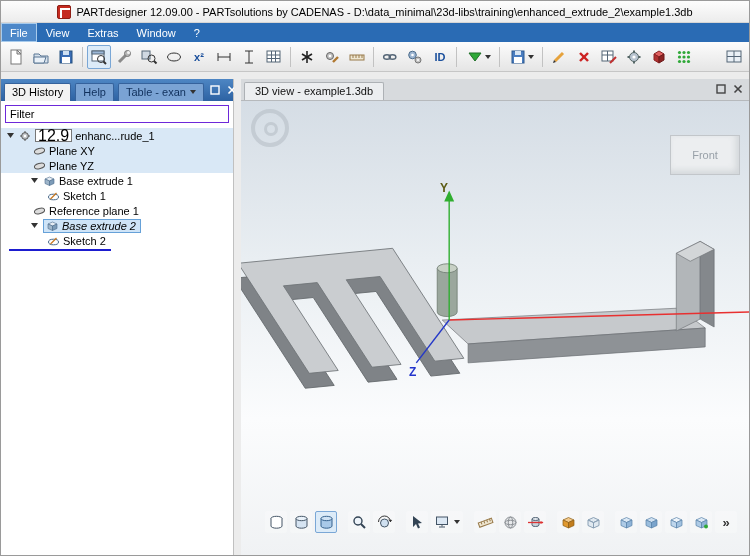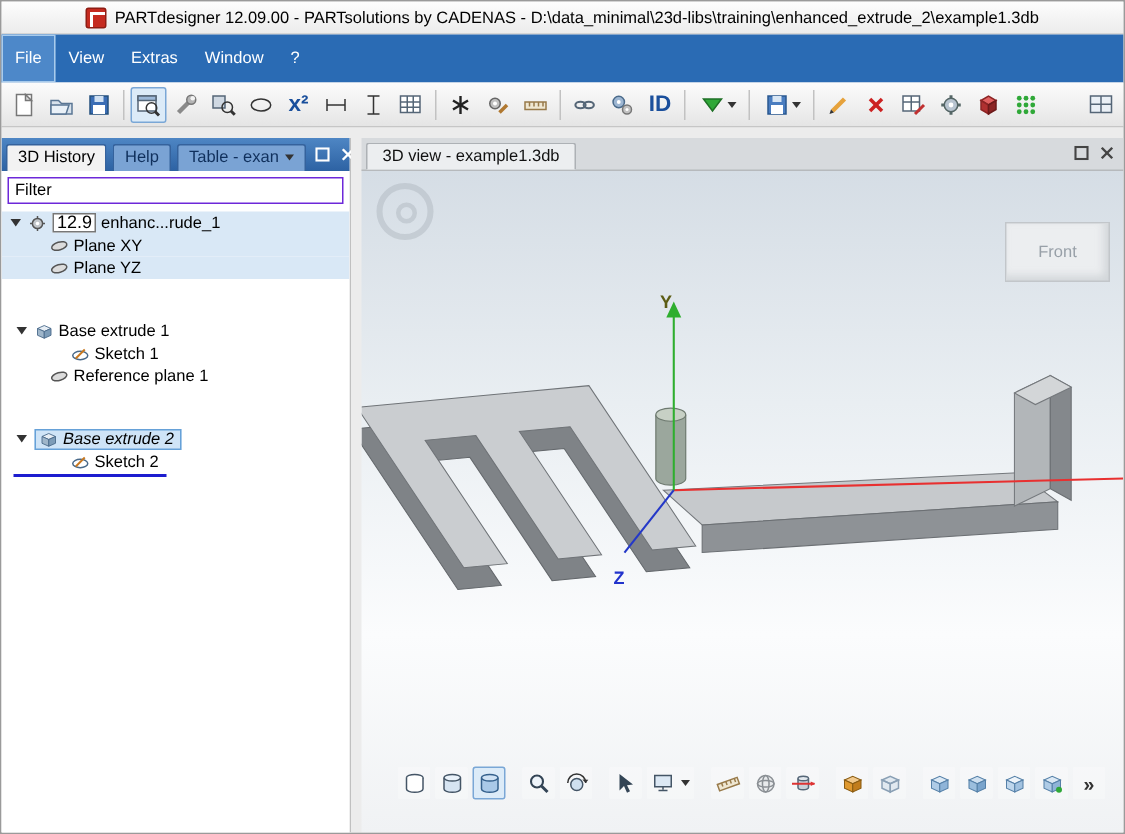--- a/index.html
+++ b/index.html
@@ -7,54 +7,54 @@
   body { font-family:"Liberation Sans",sans-serif; font-size:11px; color:#000; background:#fff; }
   #window { width:750px; height:556px; border:1px solid #9a9a9a; display:flex; flex-direction:column; background:#f0f0f0; overflow:hidden; }
 
   
   .titlebar { height:22px; background:linear-gradient(#fdfdfd,#ececec); display:flex; align-items:center; gap:5px; padding:0 5px; border-bottom:1px solid #d5d5d5;justify-content:center; }
   .app-icon { width:14px; height:14px; background:#c52b20; border:1px solid #8e1d14; border-radius:2px; position:relative; flex:0 0 auto; }
   .app-icon::before { content:""; position:absolute; left:2px; top:2px; width:8px; height:8px; border:2px solid #fff; border-right:none; border-bottom:none; }
   .title-text { white-space:nowrap; overflow:hidden; }
 
   
-  .menubar { height:32px; background:#2a6bb4; display:flex; align-items:stretch; color:#fff; }
+  .menubar { height:19px; background:#2a6bb4; display:flex; align-items:stretch; color:#fff; }
   .menu-item { padding:2px 9px; display:flex; align-items:center; cursor:default; }
   .menu-item.active { background:#4d88c9; outline:1px solid #a8cbec; outline-offset:-1px; }
 
   
   .toolbar { height:30px; background:linear-gradient(#fcfcfc,#e5e5e5); border-bottom:1px solid #c6c6c6; display:flex; align-items:center; padding:0 3px; gap:1px; }
   .tbtn { width:24px; height:24px; display:flex; align-items:center; justify-content:center; border:1px solid transparent; border-radius:2px; gap:1px; }
   .tbtn.wide { width:34px; }
   .tbtn.pressed { border-color:#7aa7d6; background:#dcebf8; }
   .tsep { width:1px; height:20px; background:#c2c2c2; margin:0 3px; flex:0 0 auto; }
   .caret-down { width:0; height:0; border-left:3px solid transparent; border-right:3px solid transparent; border-top:4px solid #333; }
-  .blue-text { color:#1a4f9c; font-weight:bold; font-size:15px; }
+  .blue-text { color:#1a4f9c; font-weight:bold; font-size:11px; }
   .tb-right { margin-left:auto; display:flex; }
 
   
   .main { flex:1; display:flex; min-height:0; background:#ececec; padding-top:7px; }
 
   
   .left-panel { width:233px; display:flex; flex-direction:column; background:#fff; border-right:1px solid #c0c0c0; }
   .lp-tabs { height:22px; background:linear-gradient(#4e86c4,#2d62a3); display:flex; align-items:flex-end; padding:2px 3px 0; gap:4px; }
   .lp-tab { padding:2px 7px 3px; background:#7aa3d4; color:#10305c; border:1px solid #35629c; border-bottom:none; border-radius:2px 2px 0 0; display:flex; align-items:center; gap:4px; white-space:nowrap; }
   .lp-tab.active { background:#f2f2f2; color:#000; }
   .winbtns { margin-left:auto; display:flex; gap:3px; align-items:center; padding:0 1px 4px 0; }
   .winbtn { width:14px; height:14px; display:flex; align-items:center; justify-content:center; }
   .filter-row { padding:4px 4px 3px; background:#fff; }
   .filter-input { width:100%; height:18px; border:1px solid #6d28d9; padding:1px 4px; font:11px "Liberation Sans",sans-serif; }
 
   .tree { flex:1; background:#fff; padding-top:2px; overflow:hidden; }
   .trow { height:15px; display:flex; align-items:center; gap:3px; padding-left:4px; white-space:nowrap; }
   .trow.band { background:#d9e8f6; }
   .ind-plane { padding-left:32px; }
-  .ind-ext { padding-left:8px;margin-top:27px; }
+  .ind-ext { padding-left:28px; }
   .ind-sketch { padding-left:46px; }
-  .badge { border:1px solid #777; background:#fff; font-size:12px; line-height:11px; padding:0 2px; }
+  .badge { border:1px solid #777; background:#fff; font-size:16px; line-height:11px; padding:0 2px; }
   .sel-wrap { display:flex; align-items:center; gap:3px; background:#cfe4f7; border:1px solid #66a1d8; padding:0 4px 0 2px; height:14px;font-style:italic; }
   .insert-line { height:2px; background:#1d1dcf; width:102px; margin:1px 0 0 8px; }
 
   .splitter { width:7px; background:#ececec; cursor:col-resize; }
 
   
   .right-panel { flex:1; display:flex; flex-direction:column; min-width:0; }
   .rp-tabs { height:22px; background:#d7dadd; display:flex; align-items:center; padding:2px 3px 0; border-bottom:1px solid #b6b9bc; }
   .rp-tab { padding:2px 10px 3px; background:#eceef0; border:1px solid #adb1b5; border-bottom:none; border-radius:2px 2px 0 0; color:#111; white-space:nowrap; }
   .rp-tabs .winbtns { padding-bottom:4px; }

